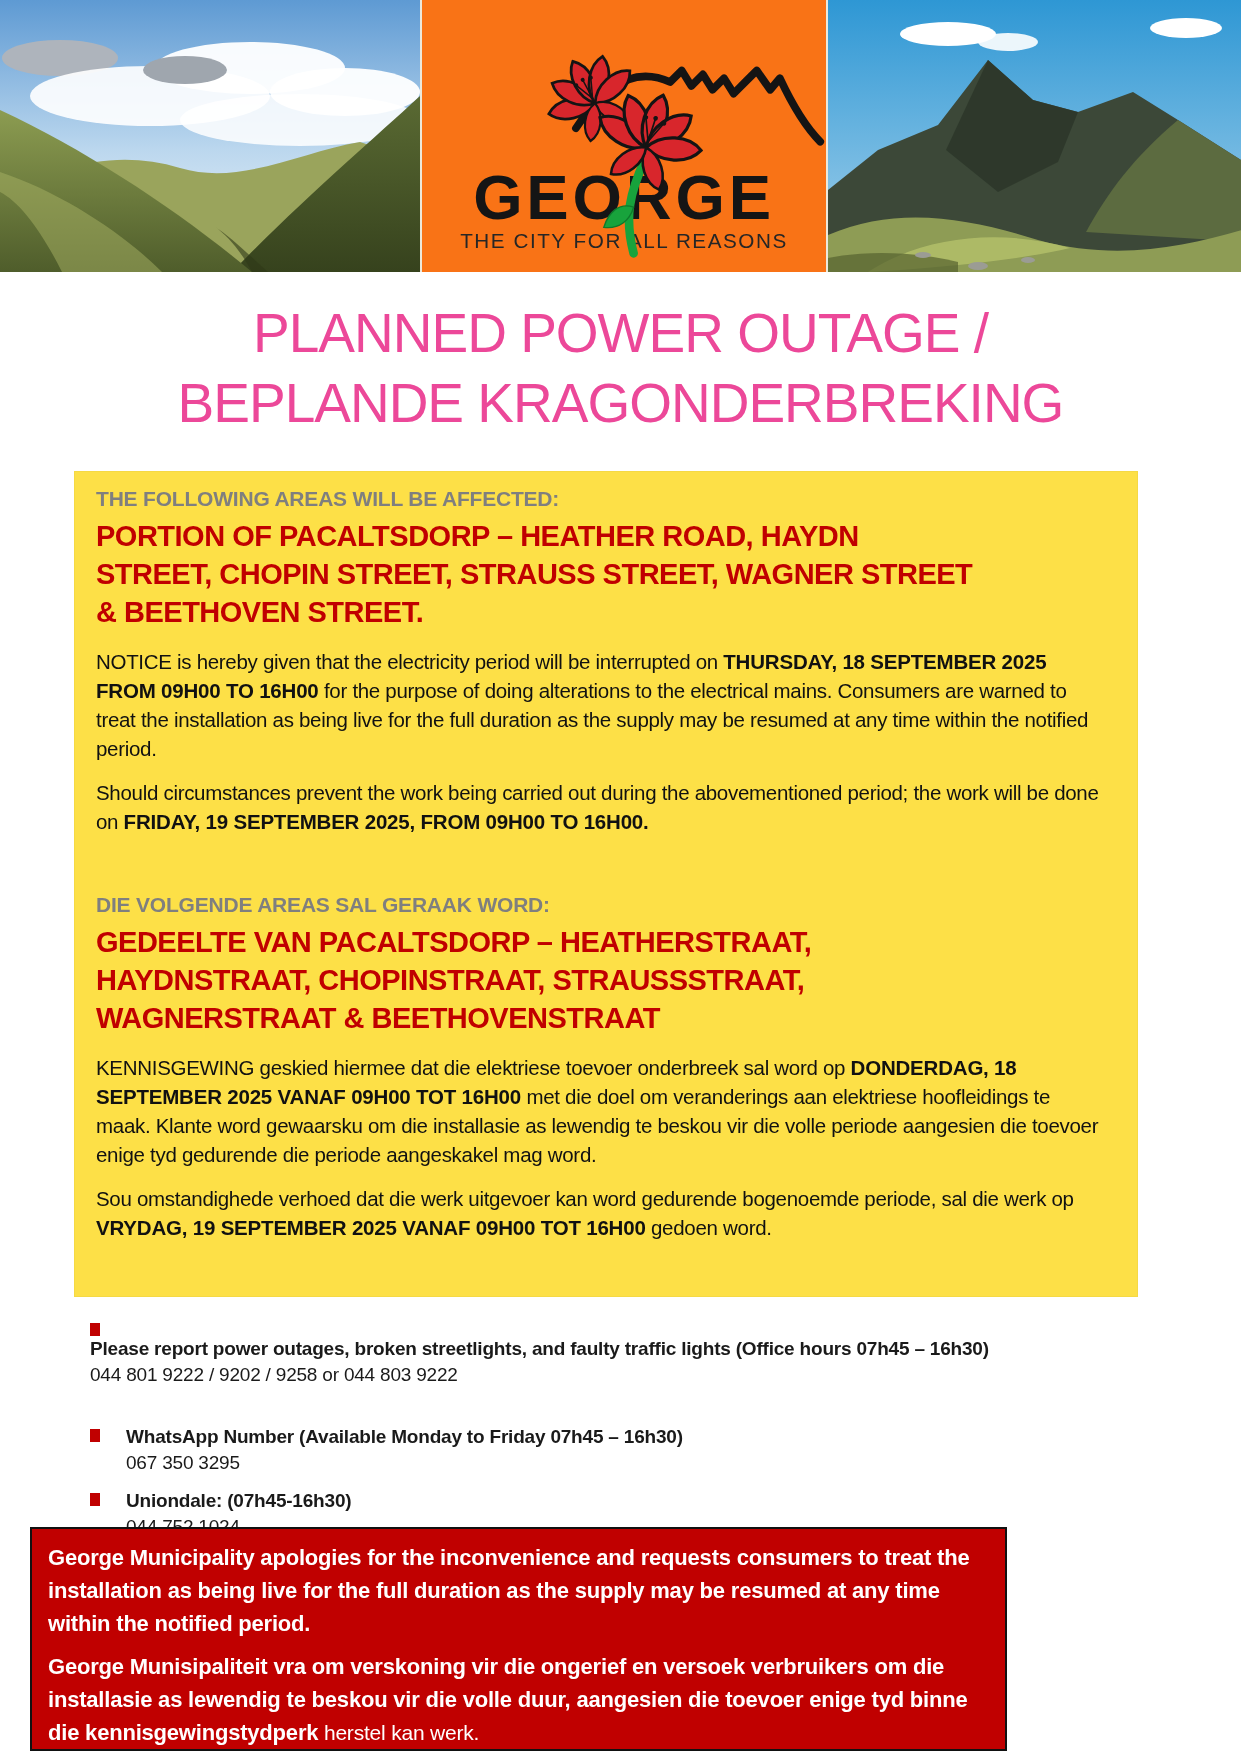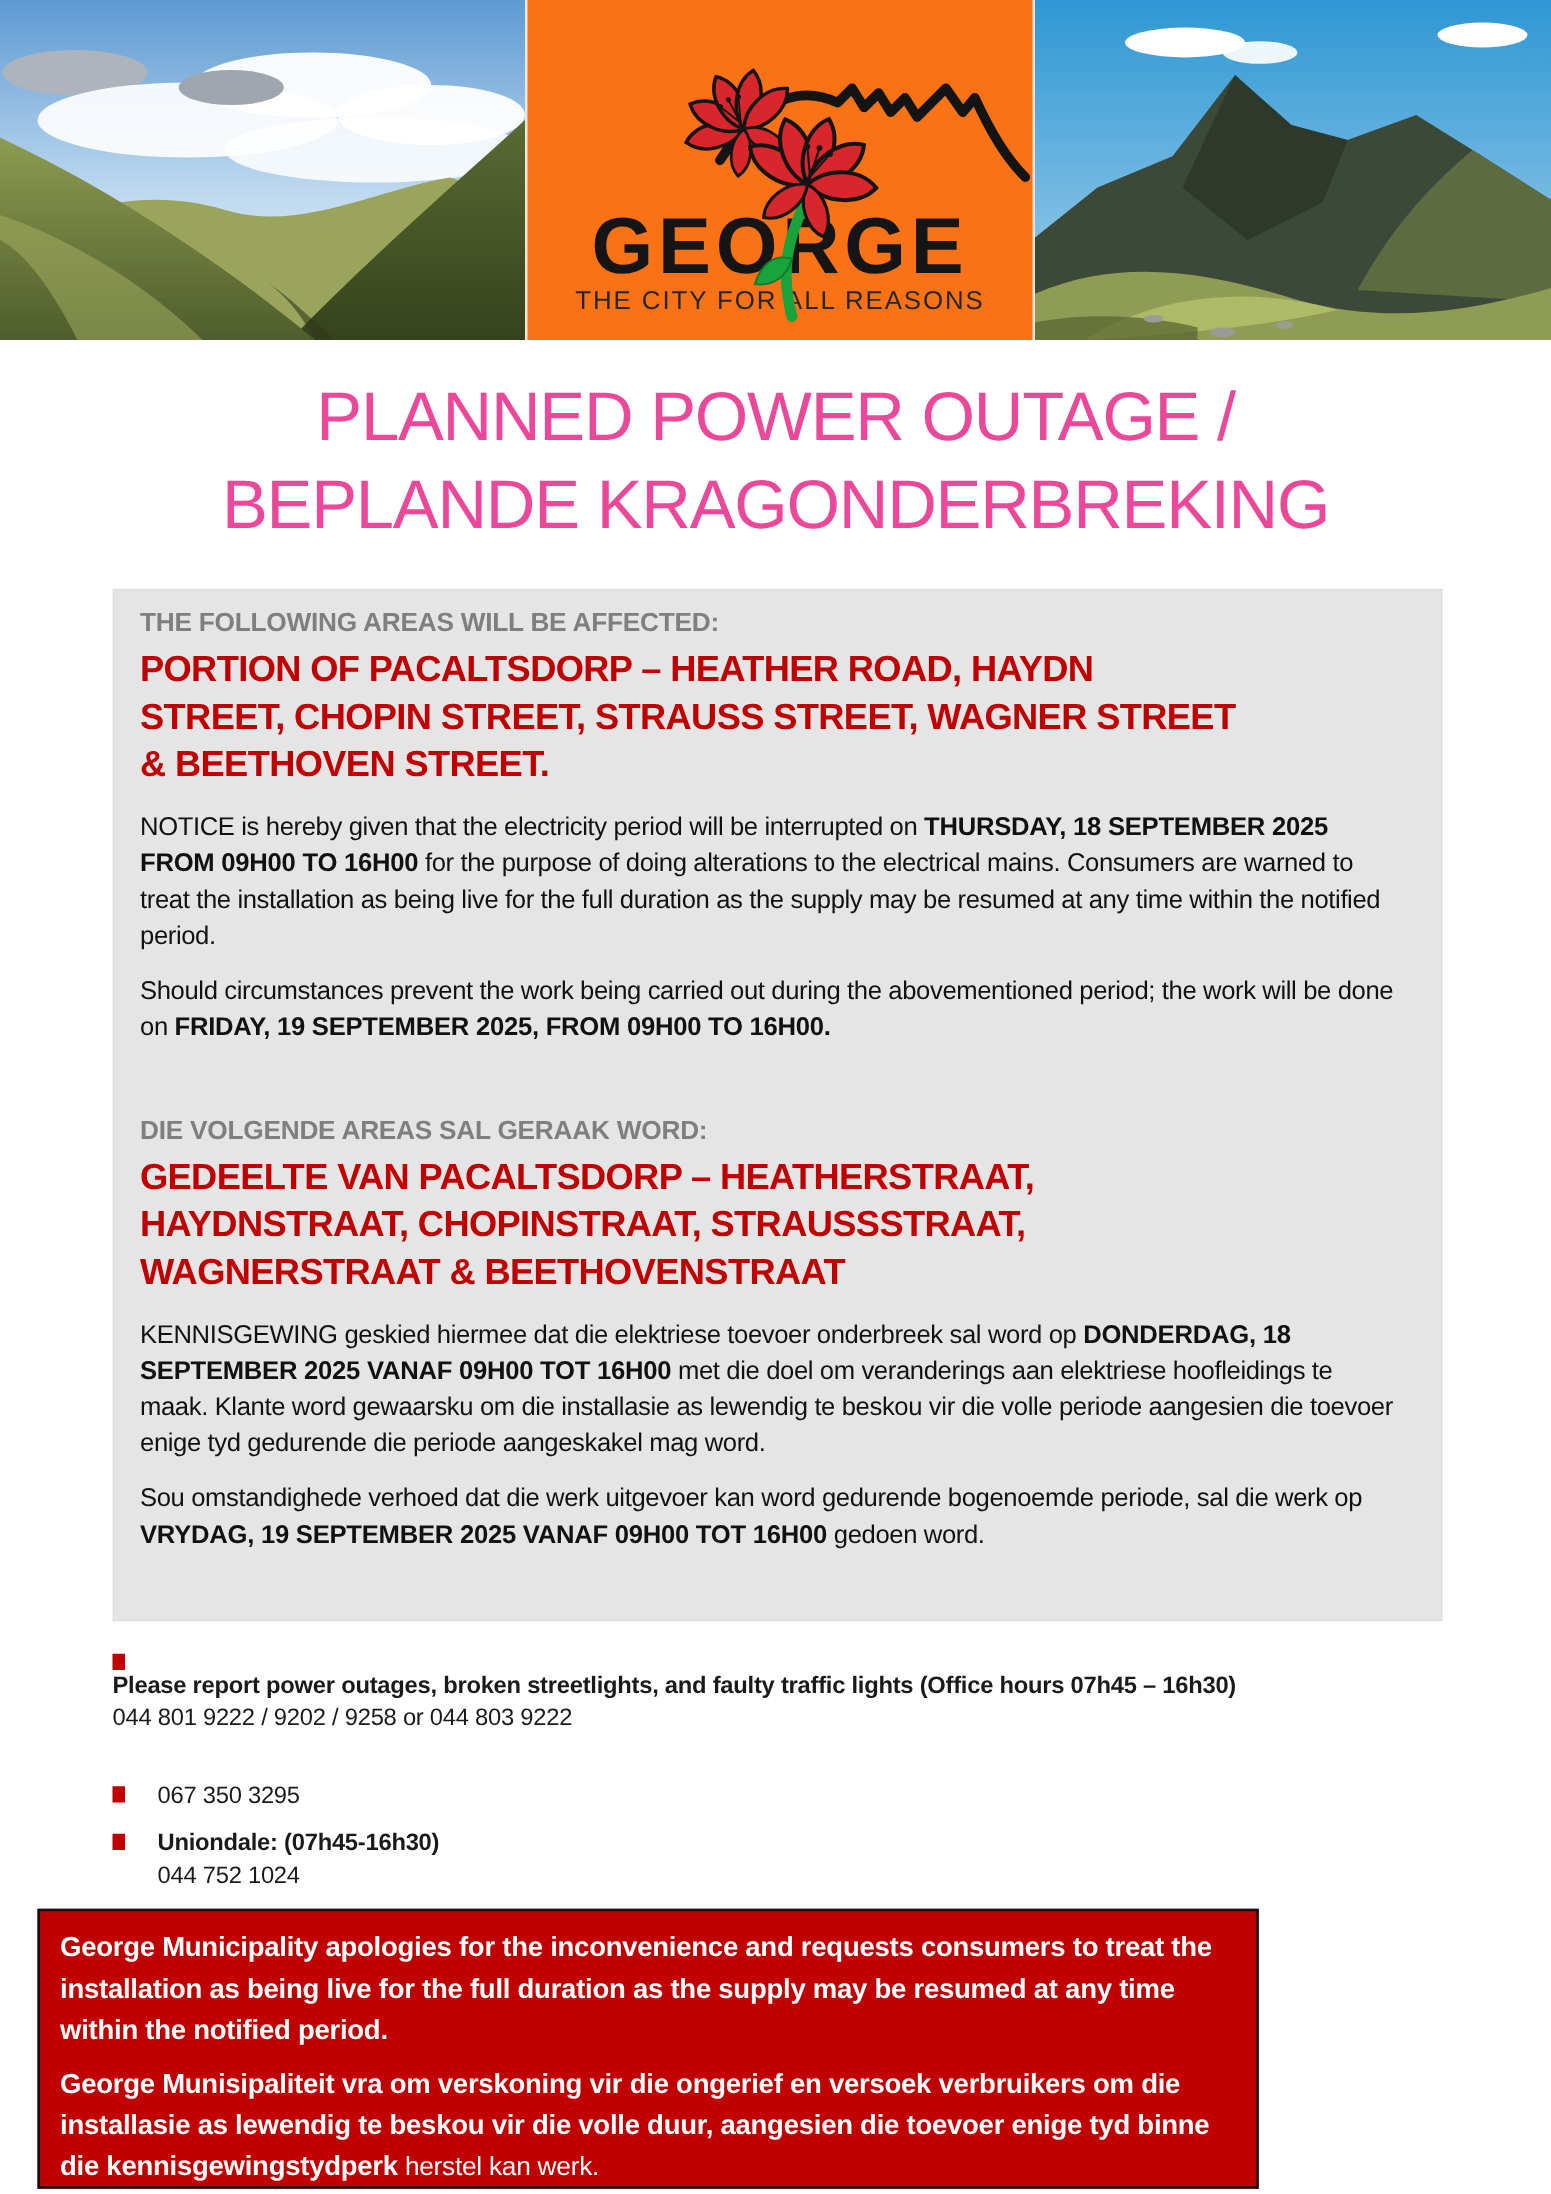--- a/index.html
+++ b/index.html
@@ -39,23 +39,23 @@
 
   
   .title-block { margin-top:26px; text-align:center; }
   .title-line {
     color:#ec4899; font-weight:normal;
     font-size:55px; line-height:70px; letter-spacing:-1px;
   }
 
   
   .notice-box {
-    position:absolute; left:90px; top:471px;
+    position:absolute; left:74px; top:471px;
     width:1064px; min-height:812px;
-    background:#e5e5e5;
+    background:#fde047;
     box-shadow:inset 0 0 0 1px rgba(0,0,0,0.03);
     padding:16px 30px 40px 22px;
   }
   .area-heading {
     color:#7F7F7F; font-weight:bold; font-size:21px;
     letter-spacing:-0.2px; margin-bottom:6px;
   }
   .area-list {
     color:#C00000; font-weight:bold; font-size:29px;
     line-height:38px; letter-spacing:-0.5px;
@@ -232,20 +232,21 @@
     <span class="bullet-square"></span>
     <div>
       <div class="contact-label">Please report power outages, broken streetlights, and faulty traffic lights (Office hours 07h45 – 16h30)</div>
       <div class="contact-value">044 801 9222 / 9202 / 9258 or 044 803 9222</div>
     </div>
   </div>
 
   <div class="contact-item gap-small">
     <span class="bullet-square"></span>
     <div>
+      <div class="contact-label">WhatsApp Number (Available Monday to Friday 07h45 – 16h30)</div>
       <div class="contact-value">067 350 3295</div>
     </div>
   </div>
 
   <div class="contact-item">
     <span class="bullet-square"></span>
     <div>
       <div class="contact-label">Uniondale: (07h45-16h30)</div>
       <div class="contact-value">044 752 1024</div>
     </div>

